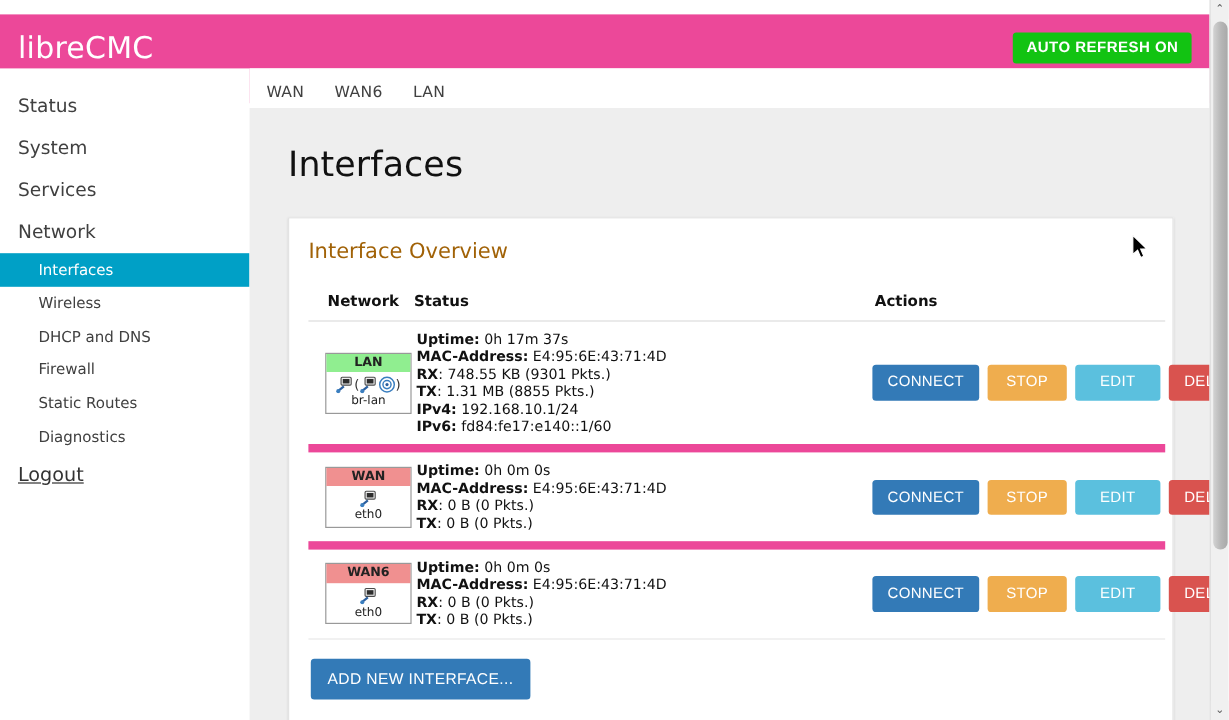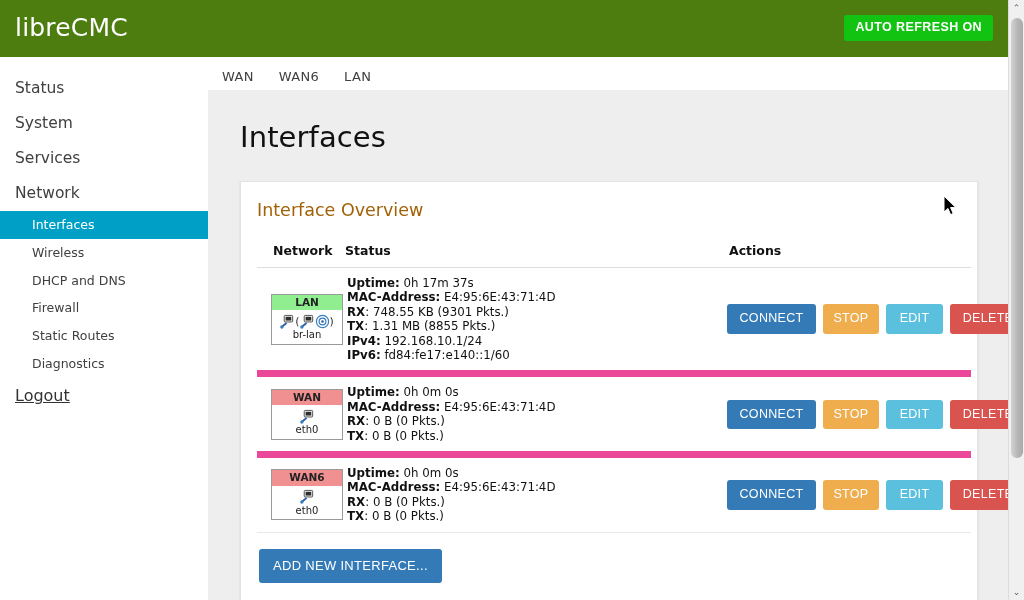--- a/index.html
+++ b/index.html
@@ -6,22 +6,22 @@
   html, body {
     width: 1024px; height: 600px;
     overflow: hidden;
     font-family: "DejaVu Sans", "Liberation Sans", sans-serif;
     background: #ffffff;
   }
   #screen { position: relative; width: 1024px; height: 600px; overflow: hidden; background:#fff; }
 
   
   .topbar {
-    position: absolute; top: 0; left: 0; width: 1008px; height: 74px;
-    background: #4d7c0f;
+    position: absolute; top: 12px; left: 0; width: 1008px; height: 74px;
+    background: #ec4899;
   }
   .brand {
     position: absolute; left: 15px; top: 13px;
     font-size: 25px; color: #ffffff; font-weight: 400; letter-spacing: .2px;
   }
   .refresh-btn {
     position: absolute; right: 15px; top: 15px;
     background: #12c312; color: #ffffff;
     font-size: 12.5px; font-weight: bold; letter-spacing: .4px;
     padding: 6px 11px 7px 11px; border: none; border-radius: 3px;
@@ -117,22 +117,22 @@
   .status-list { font-size: 11.8px; color: #111111; line-height: 14.4px; padding-left: 2px; }
   .status-list b { font-weight: bold; }
 
   .actions { white-space: nowrap; padding-left: 2px; }
   .btn {
     display: inline-block; border: none; border-radius: 3px; color: #ffffff;
     font-size: 12.5px; letter-spacing: .3px; cursor: pointer;
     padding: 8px 0 9px 0; text-align: center; line-height: 1; margin-right: 7px;
   }
   .btn-connect { background: #337ab7; width: 89px; }
-  .btn-stop    { background: #efad4e; width: 56px; }
-  .btn-edit    { background: #5bc0de; width: 57px; }
+  .btn-stop    { background: #efad4e; width: 66px; }
+  .btn-edit    { background: #5bc0de; width: 71px; }
   .btn-delete  { background: #d9534f; width: 76px; margin-right: 0; }
 
   .add-btn {
     display: inline-block; background: #337ab7; color: #ffffff;
     border: none; border-radius: 3px; font-size: 13px; letter-spacing: .3px;
     padding: 10px 14px 11px 14px; margin: 16px 0 0 2px; cursor: pointer; line-height: 1;
   }
 
   
   .scrollbar {

